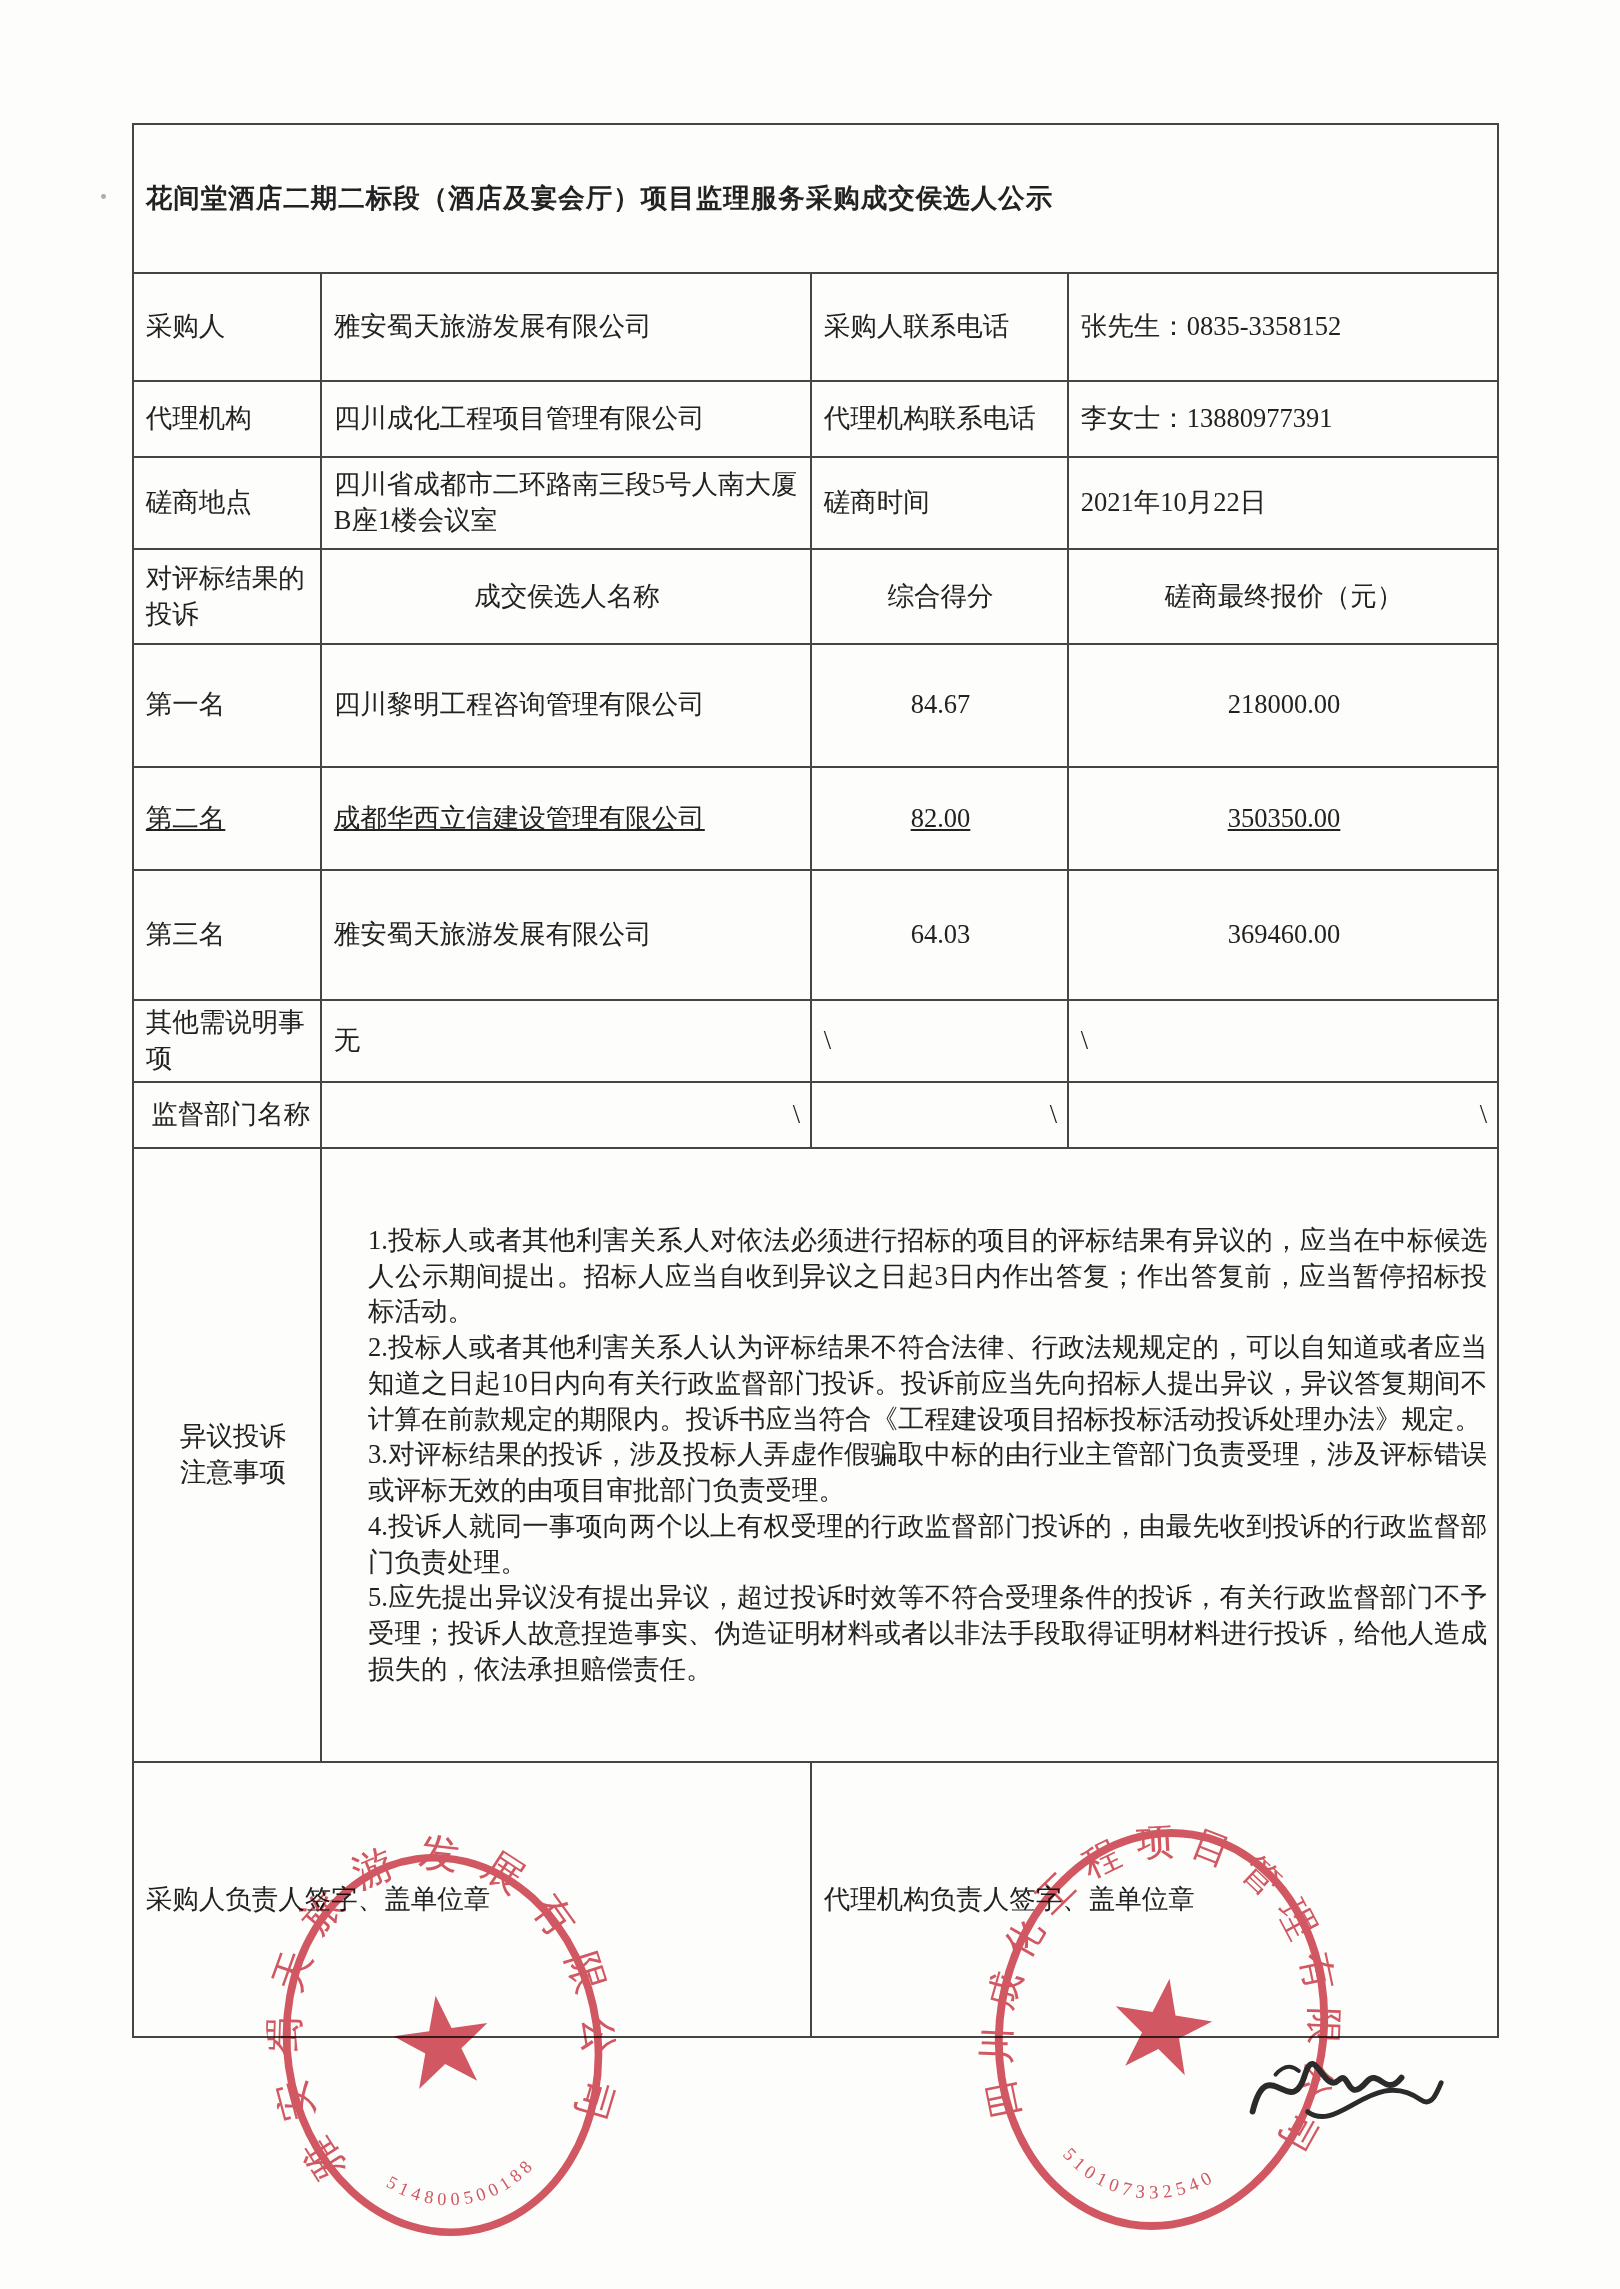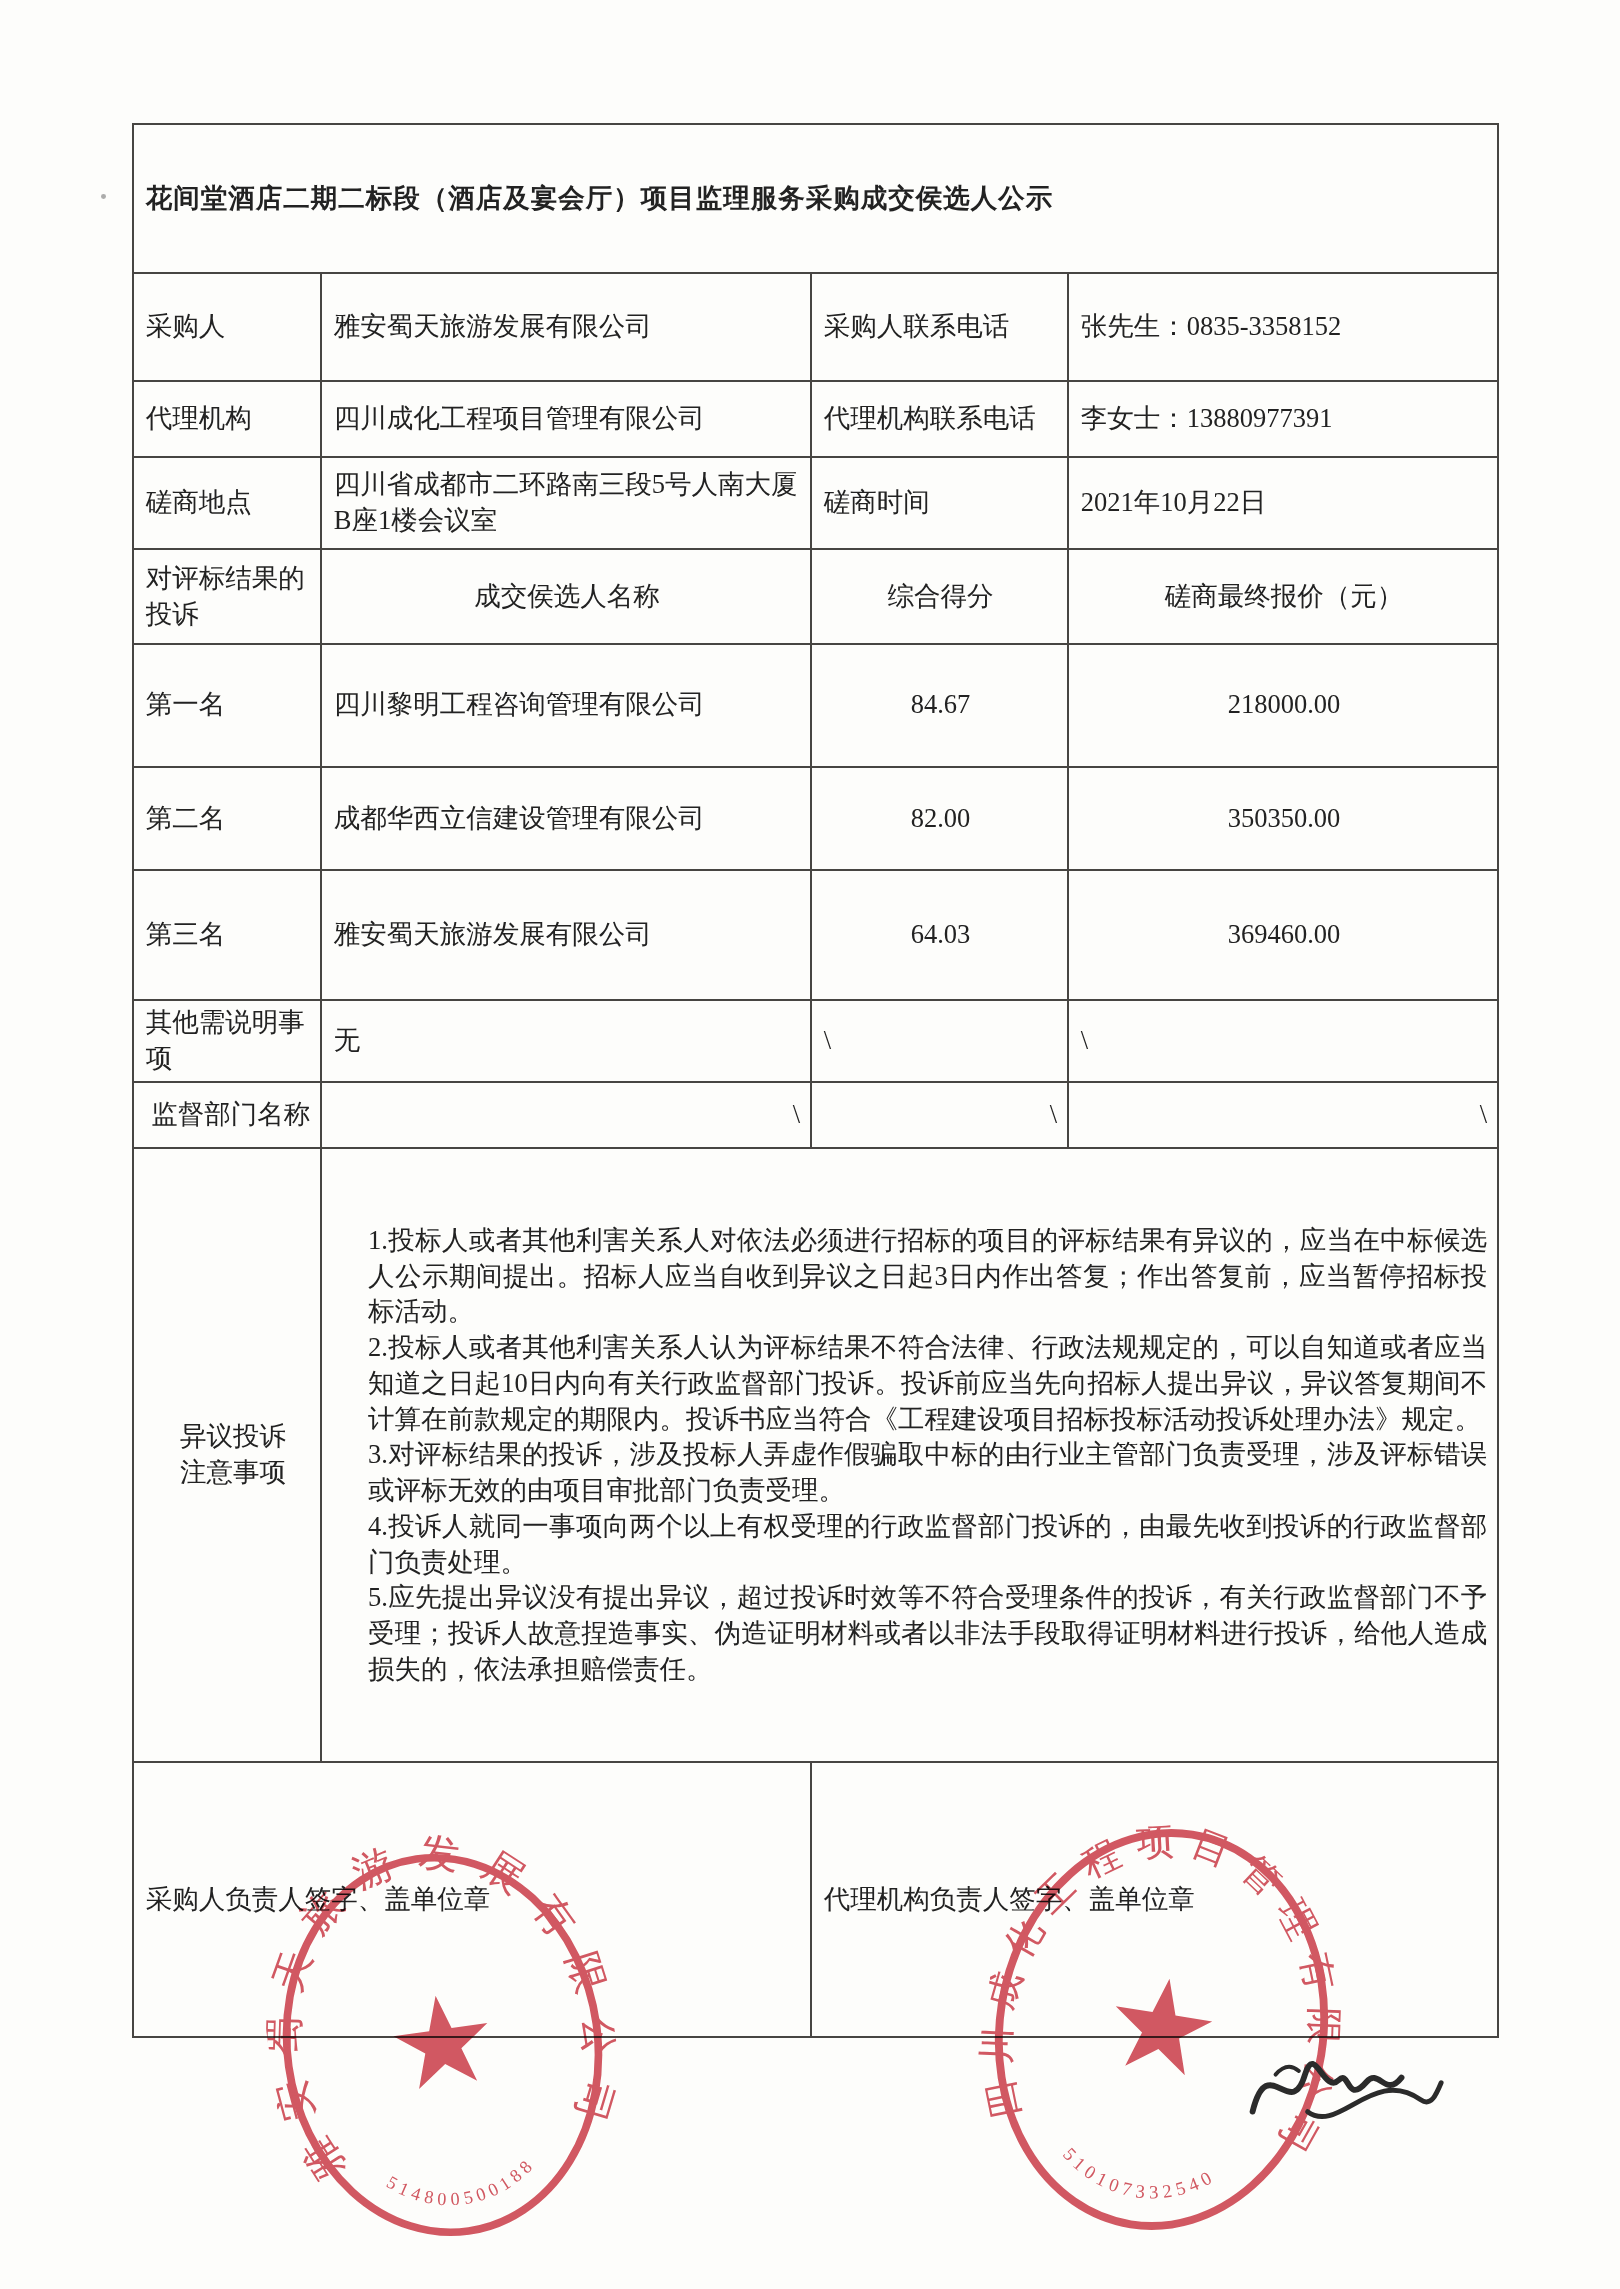--- a/index.html
+++ b/index.html
@@ -26,21 +26,21 @@
     word-break:break-all;
   }
   tr.r-title  td{height:139px;}
   tr.r-proj   td{height:85px;}
   tr.r-buyer  td{height:98px;}
   tr.r-agency td{height:67px;}
   tr.r-venue  td{height:82px;}
   tr.r-public td{height:120px;}
   tr.r-chead  td{height:85px;}
   tr.r-cand1  td{height:113px;}
-  tr.r-cand2  td{height:94px;}
+  tr.r-cand2  td{height:94px;text-decoration:underline;}
   tr.r-cand3  td{height:120px;}
   tr.r-other  td{height:60px;}
   tr.r-superv td{height:57px;text-align:right;}
   tr.r-notice td{height:604px;padding-left:46px;}
   tr.r-sign   td{height:265px;}
 
   td.title-cell{
     font-size:28px;font-weight:600;letter-spacing:1px;
     padding-left:186px;
   }

